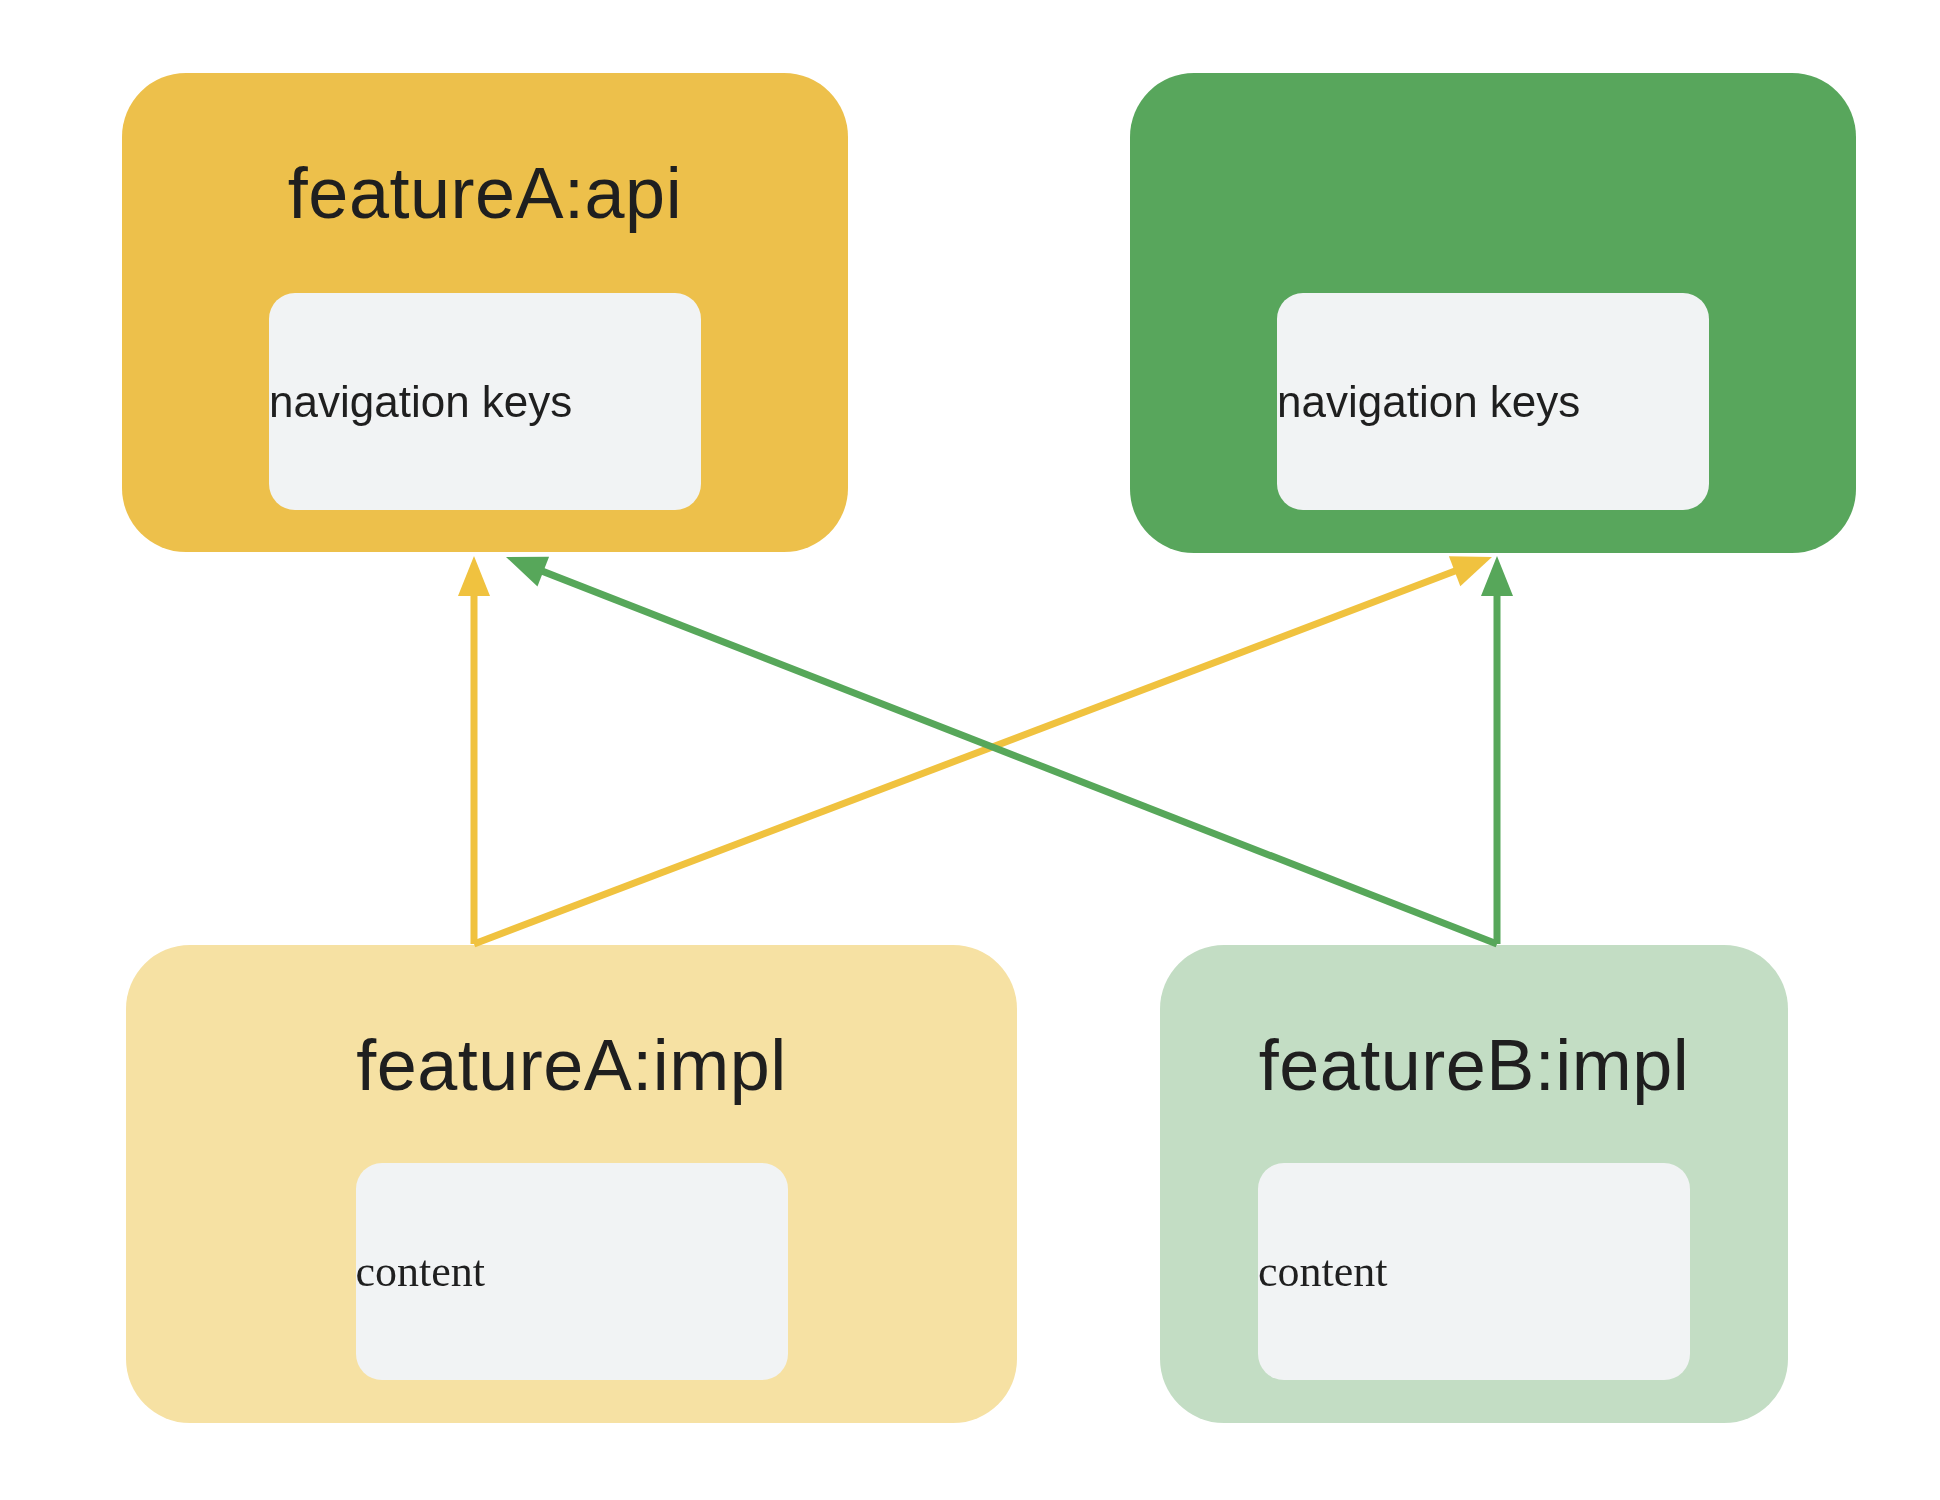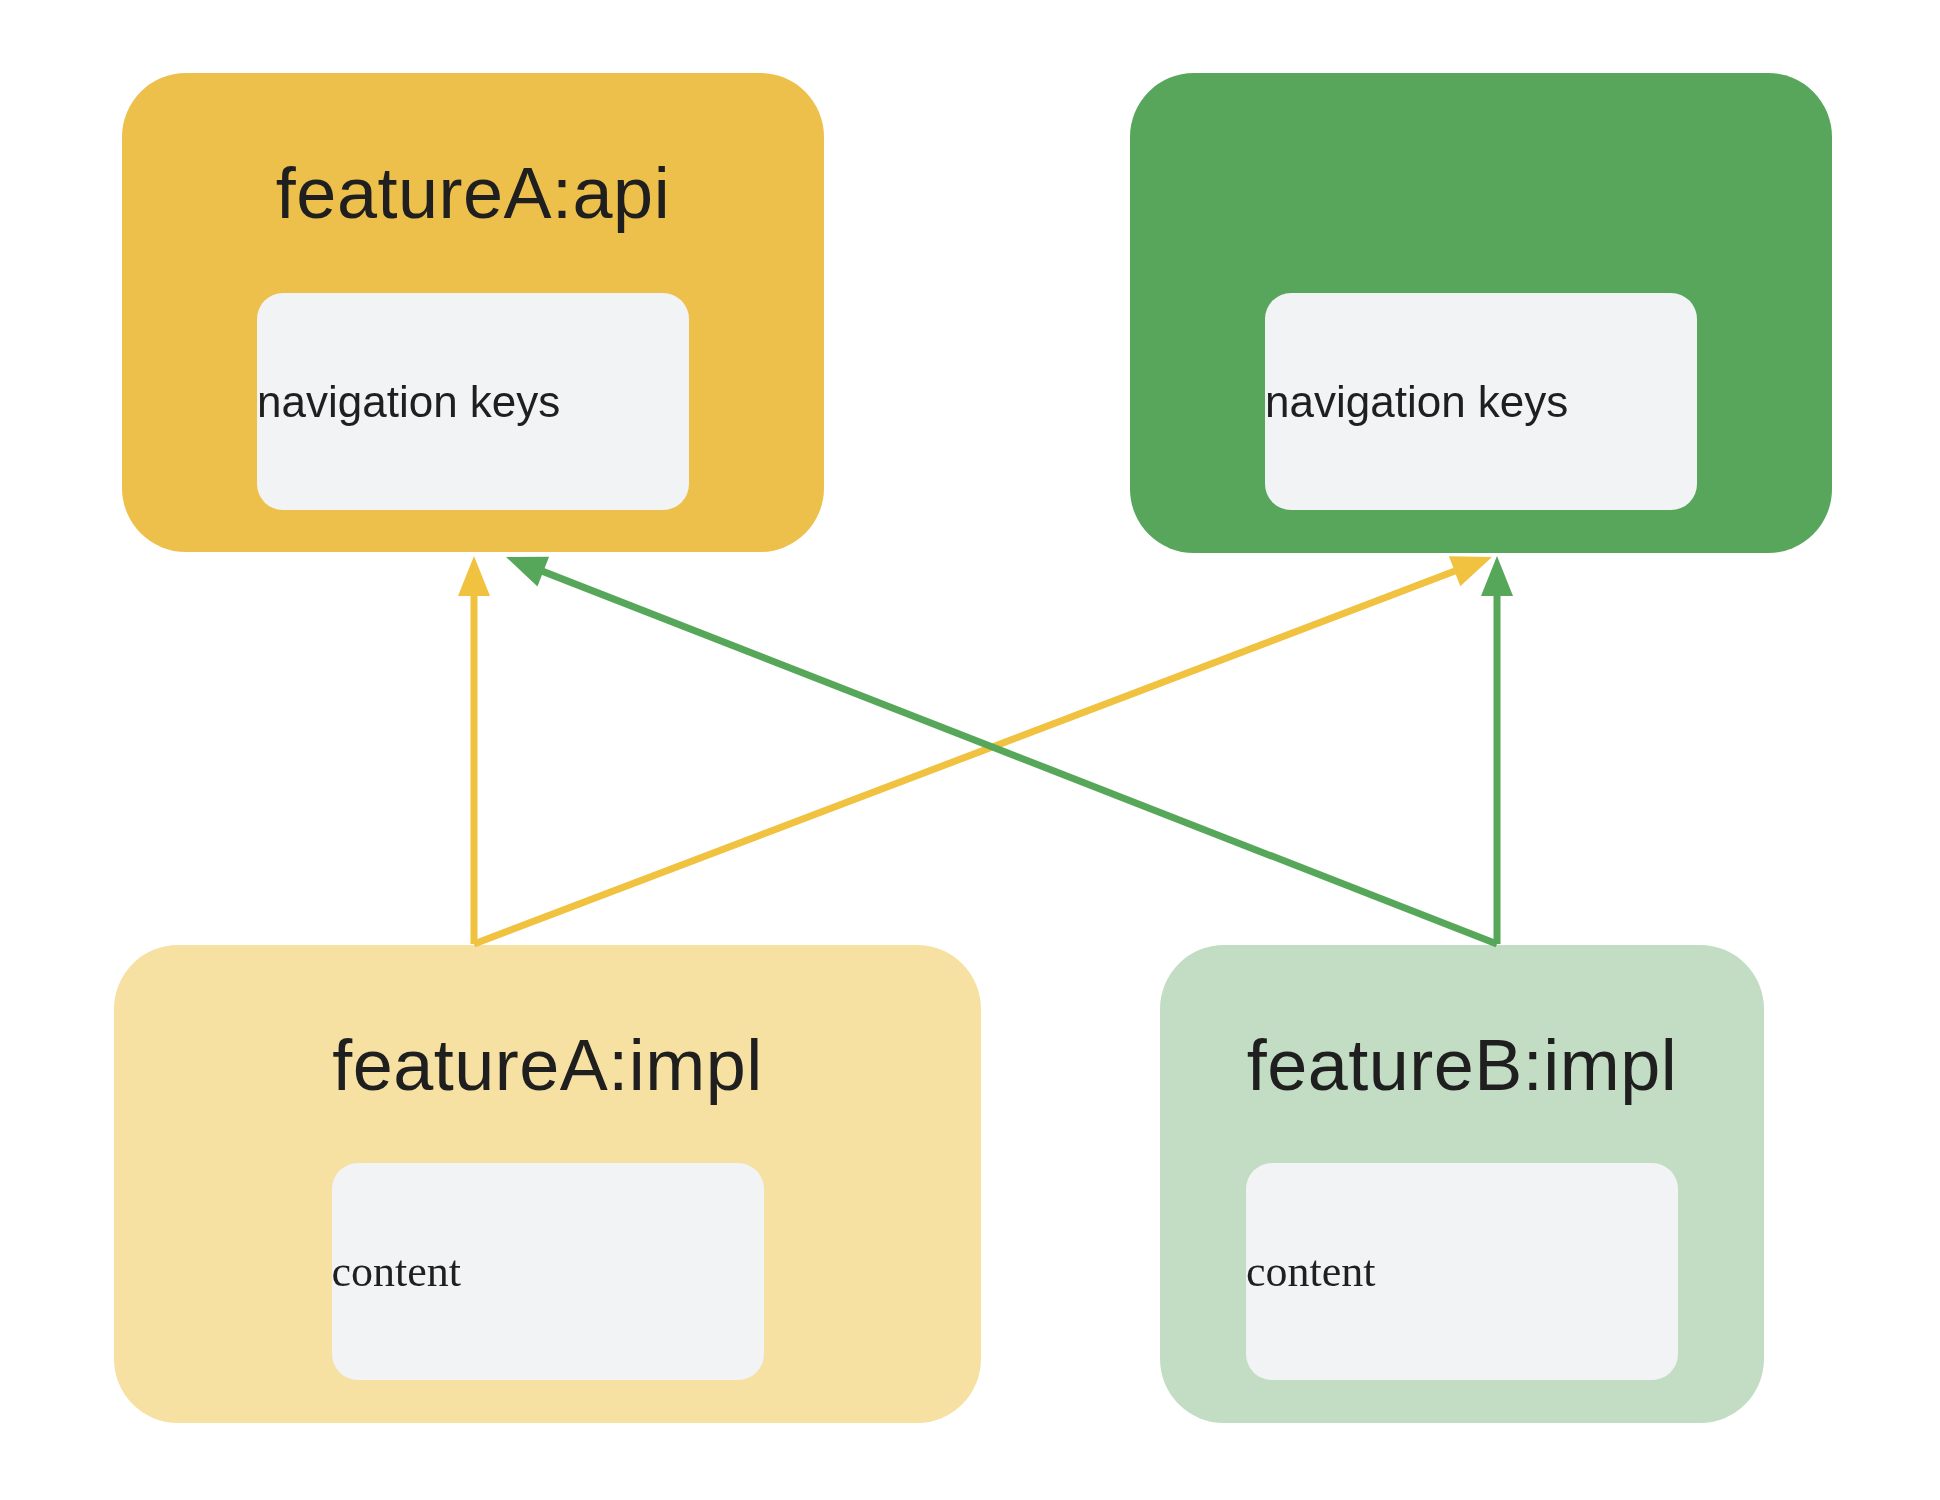--- a/index.html
+++ b/index.html
@@ -13,24 +13,25 @@
   .canvas {
     position: relative;
     width: 1940px;
     height: 1500px;
     background: var(--bg, #ffffff);
     overflow: hidden;
   }
   .module {
     position: absolute;
     border-radius: 64px;
+    padding-left: 24px;
   }
   .module-a-api  { left: 122px;  top: 73px;  width: 702px; height: 479px; }
   .module-b-api  { left: 1130px; top: 73px;  width: 702px; height: 480px; }
-  .module-a-impl { left: 114px;  top: 945px; width: 867px; height: 478px; }
+  .module-a-impl { left: 126px;  top: 945px; width: 867px; height: 478px; }
   .module-b-impl { left: 1160px; top: 945px; width: 604px; height: 478px; }
   .module-title {
     position: absolute;
     left: 0;
     right: 0;
     top: 84px;
     text-align: center;
     font-size: 72px;
     line-height: 72px;
     font-weight: 500;

